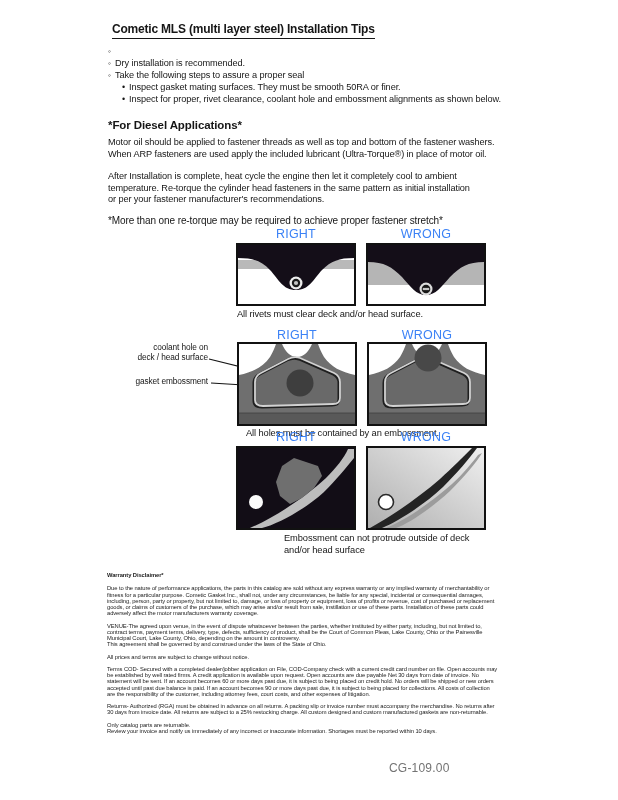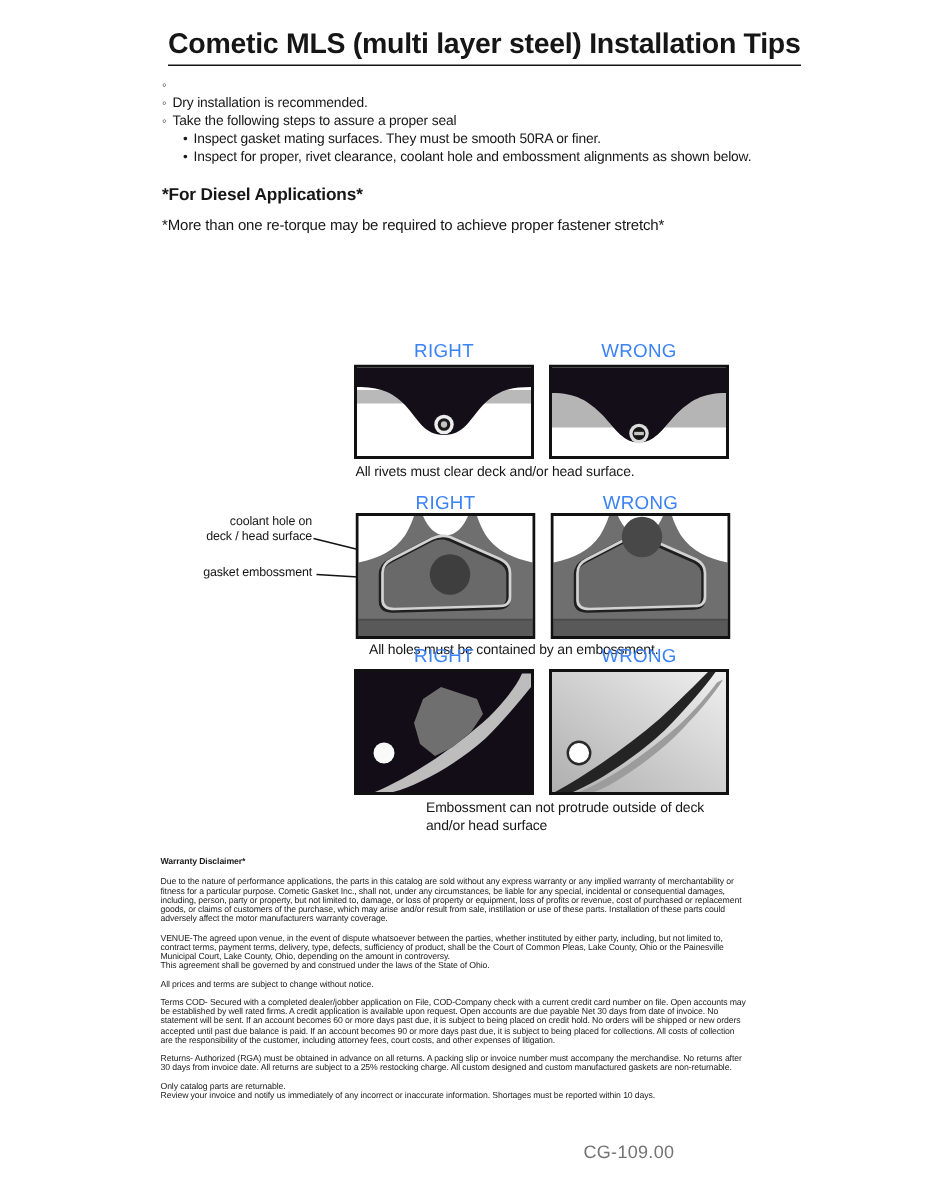--- a/index.html
+++ b/index.html
@@ -3,21 +3,21 @@
 <meta charset="utf-8">
 <style>
   html,body { margin:0; padding:0; background:#e8e8e8; }
   .page {
     position:relative; width:618px; height:800px; margin:0 auto;
     background:#ffffff; overflow:hidden;
     font-family:"Liberation Sans", sans-serif; color:#161616;
   }
   .content { position:absolute; left:108px; top:19px; width:470px; }
   .title {
-    display:inline-block; font-size:19px; font-weight:bold; letter-spacing:-0.2px;
+    display:inline-block; font-size:12px; font-weight:bold; letter-spacing:-0.2px;
     border-bottom:1.6px solid #161616; padding-bottom:2px; margin-left:4px;
   }
   .bullets { margin-top:6px; font-size:9.2px; line-height:12px; letter-spacing:-0.1px; }
   .b-row { display:flex; white-space:nowrap; }
   .b-row.sub { margin-left:14px; }
   .b-marker { width:7px; flex:0 0 7px; font-size:8.5px; }
   .b-row.sub .b-marker { font-size:9px; }
   .diesel-heading { margin-top:14px; font-size:11.5px; font-weight:bold; letter-spacing:-0.1px; }
   .para { margin-top:6px; font-size:9.2px; line-height:11.6px; letter-spacing:-0.1px; white-space:pre; }
   .para.gap { margin-top:11px; }
@@ -59,20 +59,25 @@
         <span class="b-marker">•</span>
         <span>Inspect gasket mating surfaces.  They must be smooth 50RA or finer.</span>
       </div>
       <div class="b-row sub">
         <span class="b-marker">•</span>
         <span>Inspect for proper, rivet clearance, coolant hole and embossment alignments as shown below.</span>
       </div>
     </div>
 
     <div class="diesel-heading">*For Diesel Applications*</div>
+    <div class="para">Motor oil should be applied to fastener threads as well as top and bottom of the fastener washers.
+When ARP fasteners are used apply the included lubricant (Ultra-Torque®) in place of motor oil.</div>
+    <div class="para gap">After Installation is complete, heat cycle the engine then let it completely cool to ambient
+temperature. Re-torque the cylinder head fasteners in the same pattern as initial installation
+or per your fastener manufacturer's recommendations.</div>
     <div class="note">*More than one re-torque may be required to achieve proper fastener stretch*</div>
   </div>
 
   <div class="fig-label" style="left:236px; top:227px;">RIGHT</div>
   <div class="fig-label" style="left:366px; top:227px;">WRONG</div>
 
   <div class="panel" style="left:236px; top:243px;">
     <svg width="120" height="63" viewBox="0 0 120 63" xmlns="http://www.w3.org/2000/svg">
       <rect x="1" y="1" width="118" height="61" fill="#ffffff"></rect>
       <rect x="2" y="17" width="116" height="9" fill="#b9b9b9"></rect>

